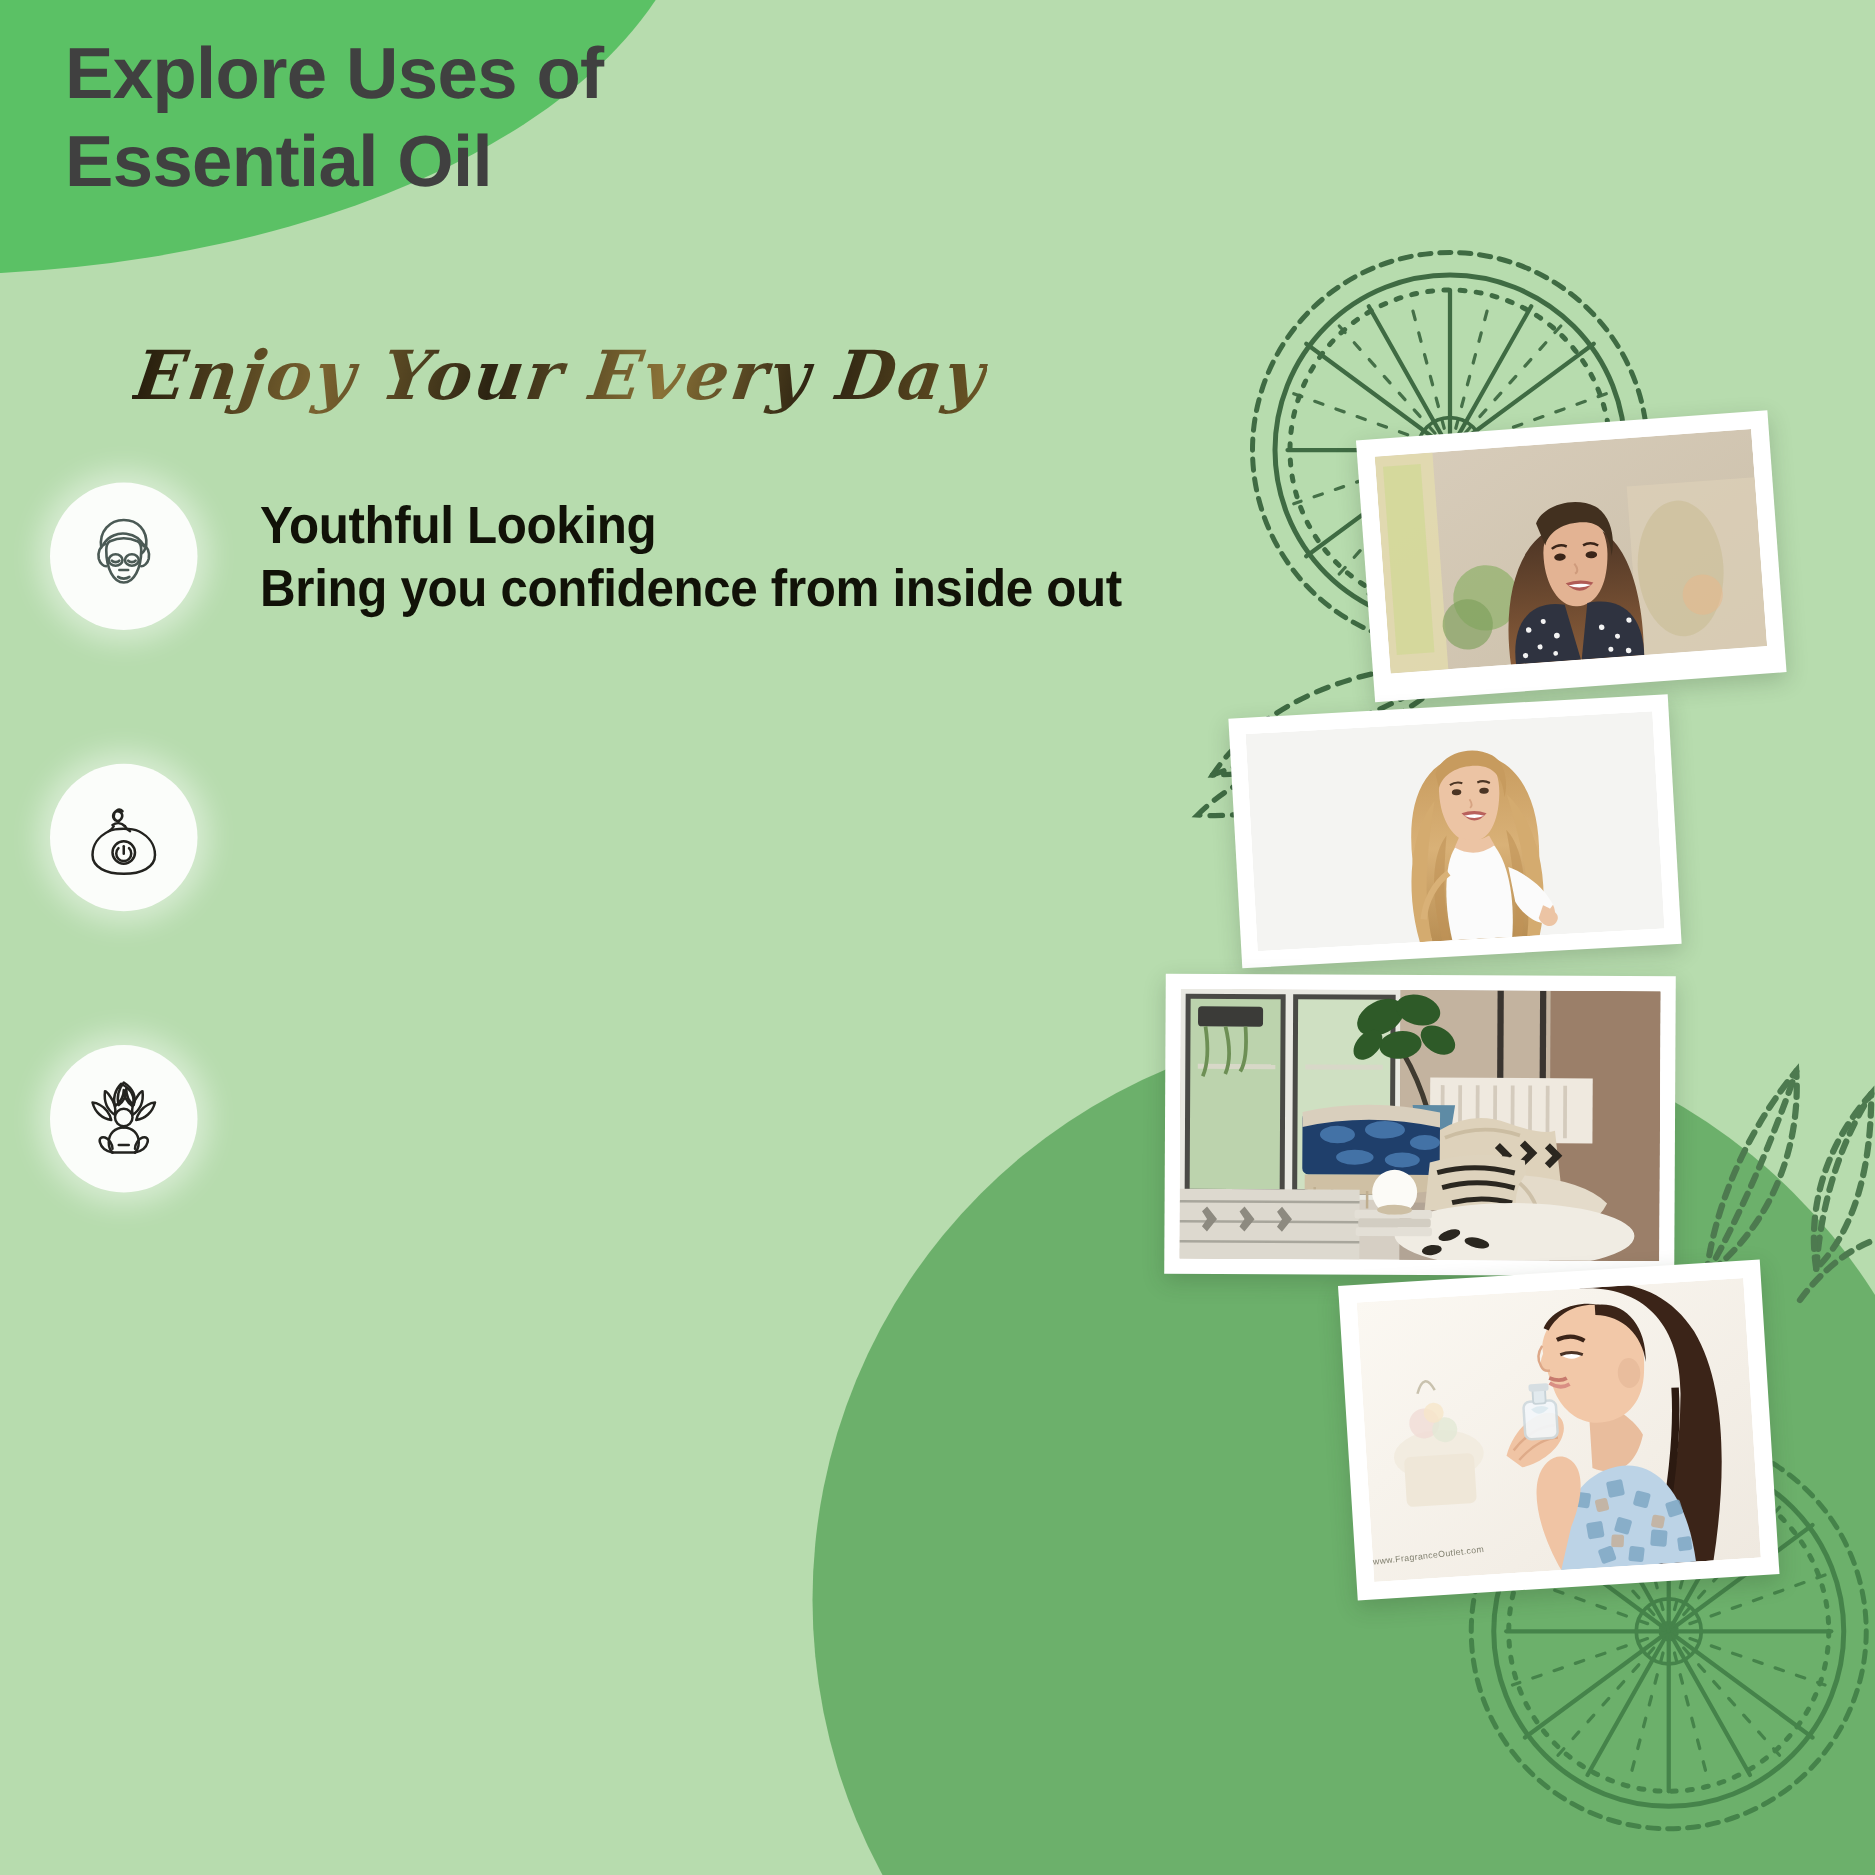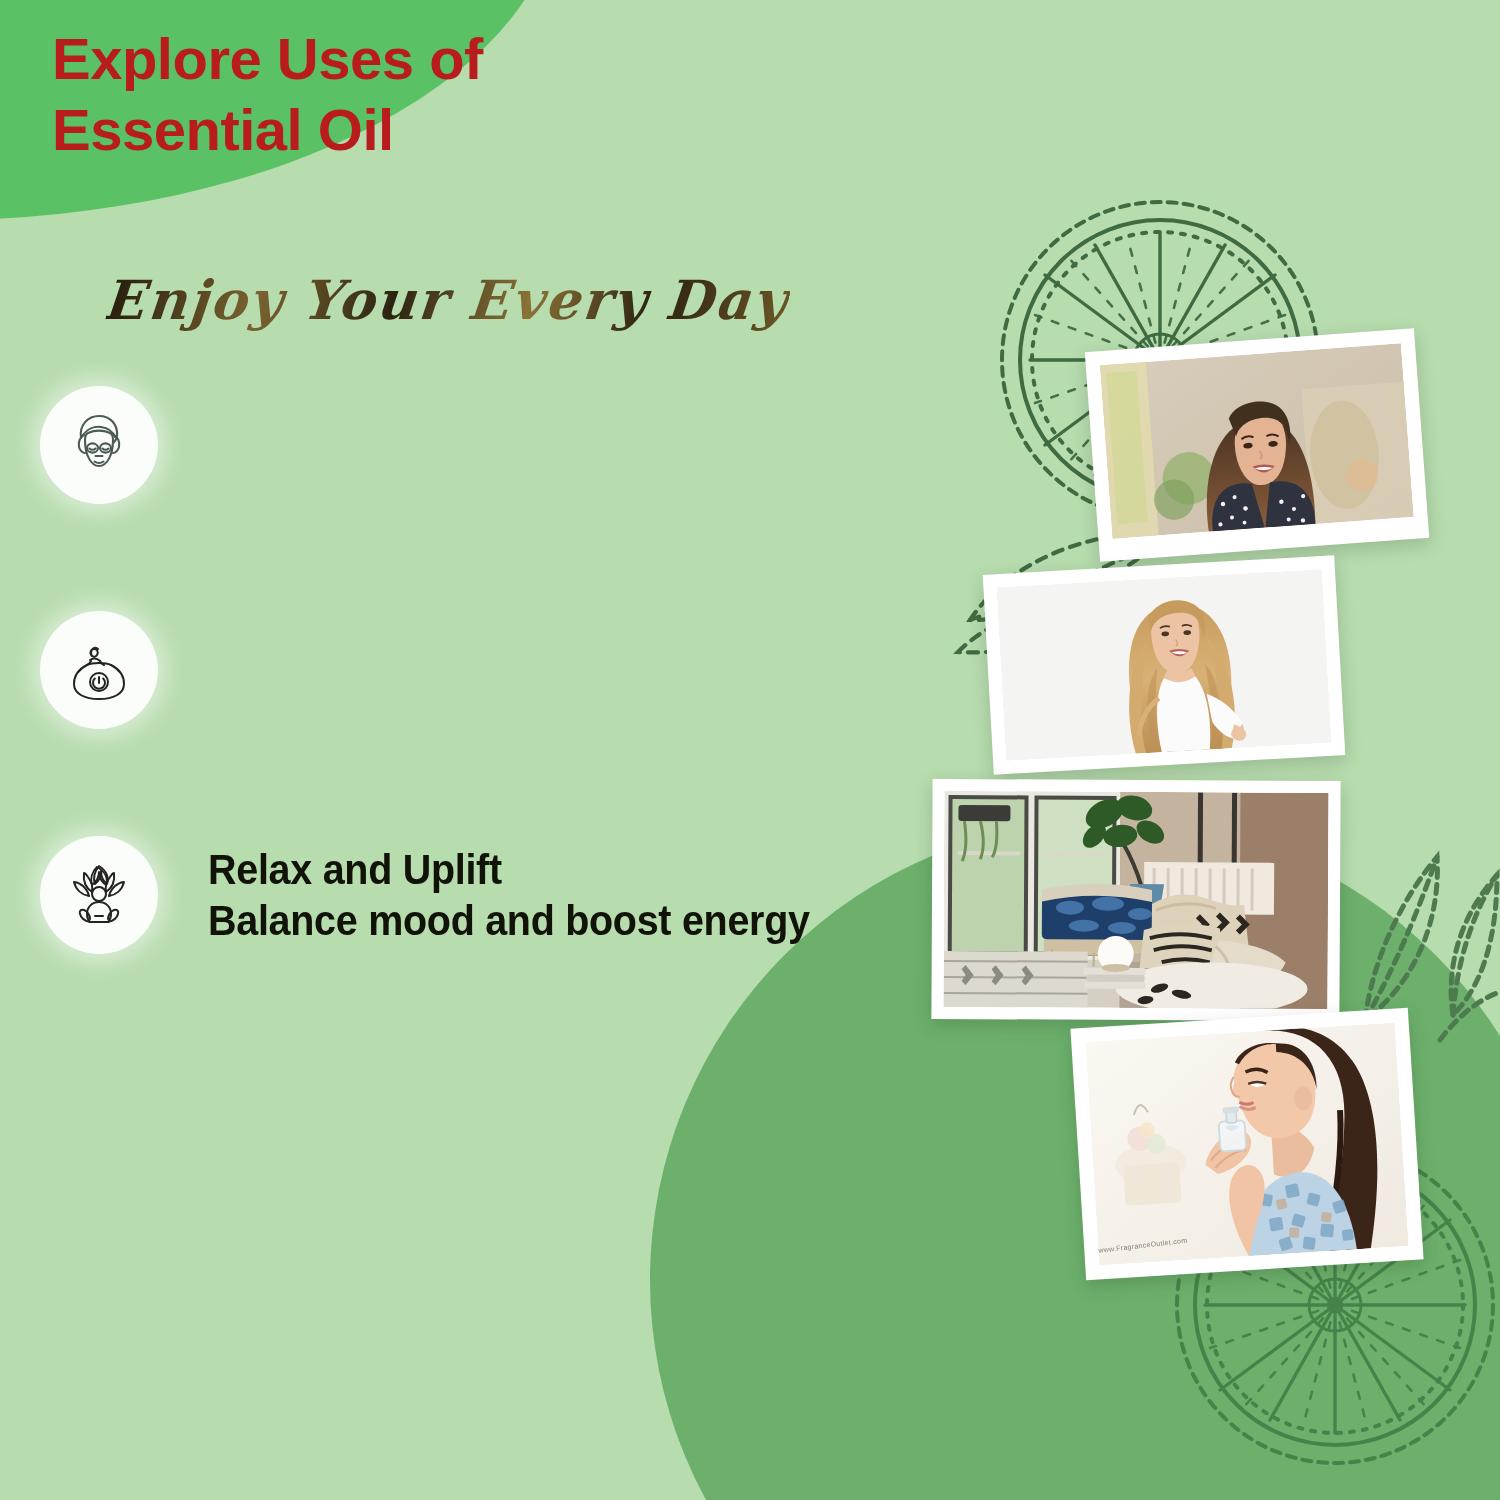--- a/index.html
+++ b/index.html
@@ -30,21 +30,21 @@
     border-bottom-right-radius:100% 100%;
   }
 
   .svg-deco { position:absolute; pointer-events:none; }
 
   
   .header-title {
     position:absolute;
     left:52px; top:24px;
     width:620px;
-    color:#b91c1c;
+    color:#404040;
     font-size:58px;
     font-weight:bold;
     line-height:1.22;
     letter-spacing:-.5px;
     z-index:6;
     white-space:pre-line;
   }
 
   
   .tagline {
@@ -235,20 +235,24 @@
           <path d="M52 27c4 2 6 7 5 12-1 4-4 6-6 6"></path>
           <path d="M23 32c0 15 6 26 14 26s14-11 14-26c0-4-1-6-3-7-7-3-15-3-22 0-2 1-3 3-3 7Z"></path>
           <ellipse cx="30.5" cy="40" rx="5.5" ry="4.6"></ellipse>
           <ellipse cx="43.5" cy="40" rx="5.5" ry="4.6"></ellipse>
           <path d="M27.5 40.5c1.4 1.6 4.6 1.6 6 0"></path>
           <path d="M40.5 40.5c1.4 1.6 4.6 1.6 6 0"></path>
           <path d="M33.5 48h7"></path>
           <path d="M32.5 53.5c2.5 1.8 6.5 1.8 9 0"></path>
         </svg>
       </div>
+      <div class="feature-text">
+        <div class="feature-title">Youthful Looking</div>
+        <div class="feature-sub">Bring you confidence from inside out</div>
+      </div>
     </div>
 
 
     <div class="feature-row">
       <div class="feature-icon">
         <svg width="74" height="74" viewBox="0 0 74 74" fill="none" stroke="#23231f" stroke-width="2" stroke-linecap="round" stroke-linejoin="round">
           <path d="M30 23c-3-3-1-7 2-7s5 3 3 6c-2 3-6 2-6-2 0-4 4-7 7-4"></path>
           <path d="M28 27c3-2 7-2 10 1"></path>
           <path d="M29 28c-1 2-2 3-4 4"></path>
           <path d="M38 28c1 2 2 3 4 4"></path>
@@ -270,24 +274,20 @@
           <path d="M12 24c2 8 8 13 15 14-1-5-5-10-9-12-3-2-5-2-6-2Z"></path>
           <path d="M62 24c-2 8-8 13-15 14 1-5 5-10 9-12 3-2 5-2 6-2Z"></path>
           <circle cx="37" cy="36" r="7"></circle>
           <path d="M37 44c-7 0-12 5-12 12 0 3 1 6 3 8"></path>
           <path d="M37 44c7 0 12 5 12 12 0 3-1 6-3 8"></path>
           <path d="M28 64c-5-1-9-4-10-8-1-3 1-5 4-4 3 1 6 5 6 9"></path>
           <path d="M46 64c5-1 9-4 10-8 1-3-1-5-4-4-3 1-6 5-6 9"></path>
           <path d="M28 64h18"></path>
           <path d="M33 58h8"></path>
         </svg>
-      </div>
-      <div class="feature-text">
-        <div class="feature-title">Relax and Uplift</div>
-        <div class="feature-sub">Balance mood and boost energy</div>
       </div>
     </div>
 
   </div>
 
   <div class="photo" id="photo1">
     <div class="ph-img">
       <svg width="100%" height="100%" viewBox="0 0 300 176" preserveAspectRatio="xMidYMid slice">
         <defs>
           <linearGradient id="p1bg" x1="0" y1="0" x2="1" y2="1">

